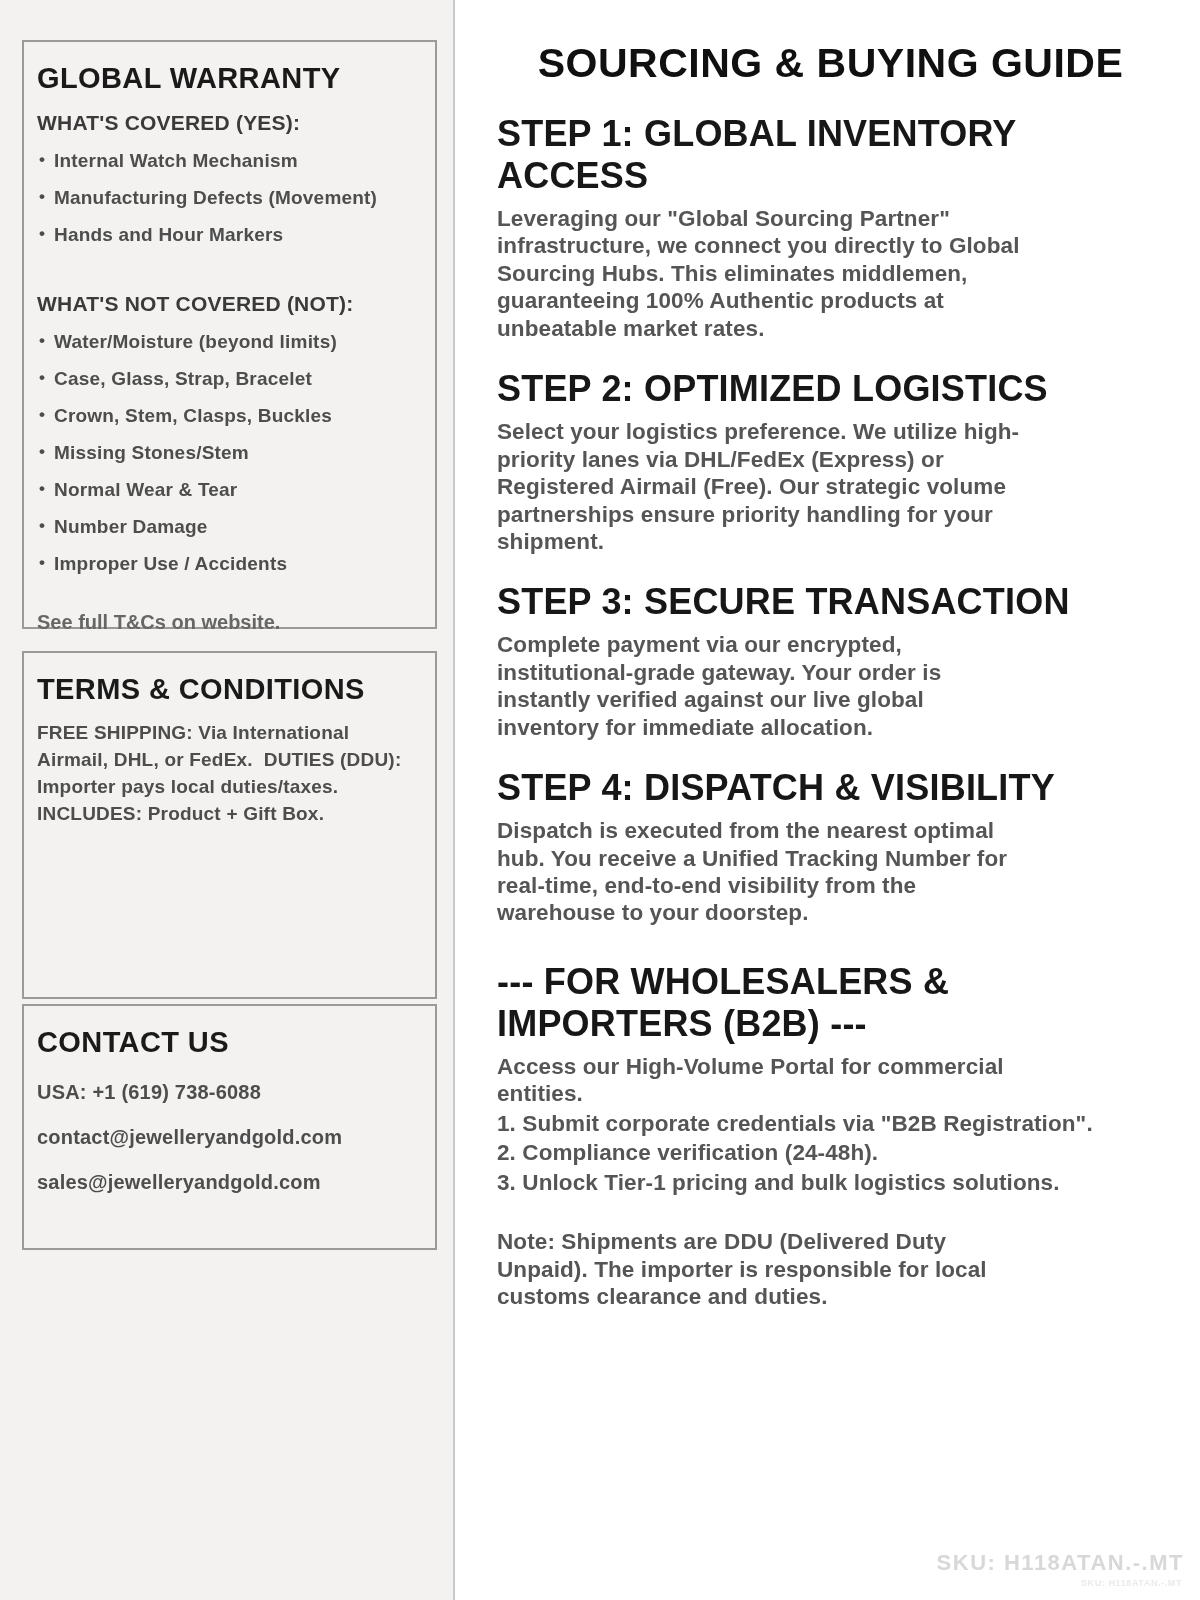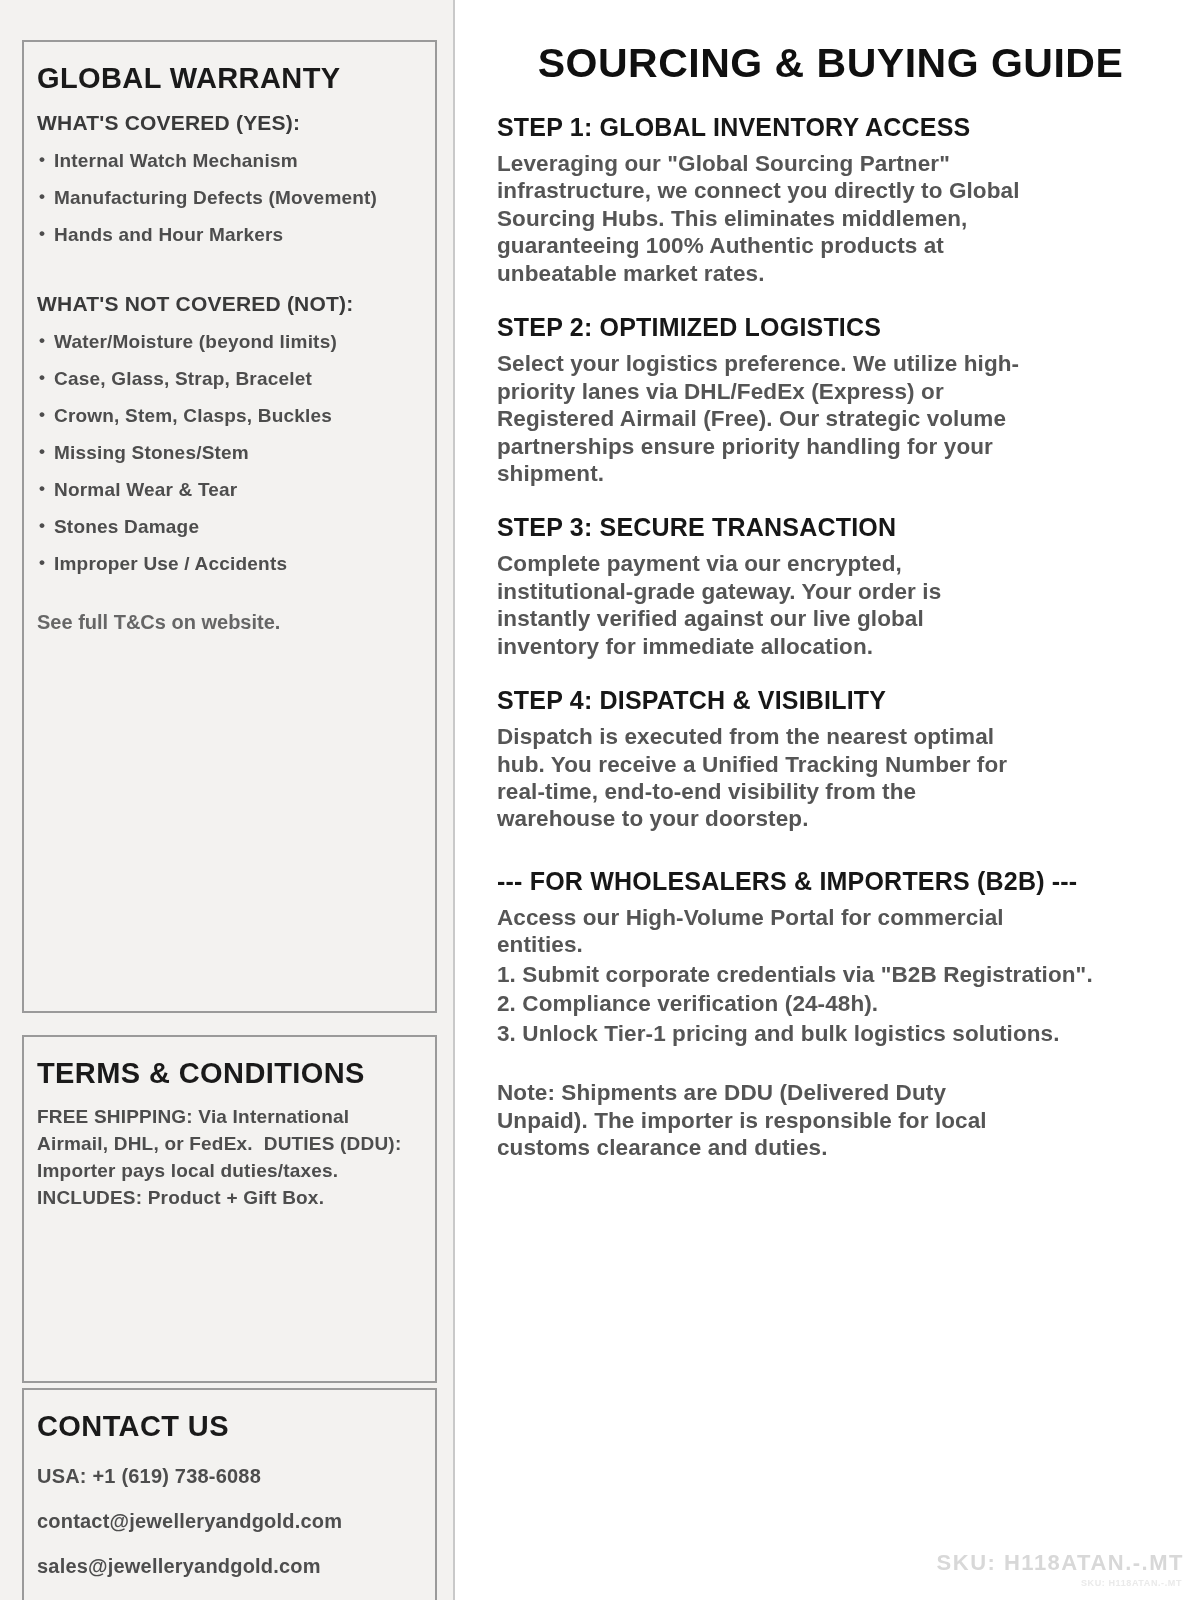--- a/index.html
+++ b/index.html
@@ -31,21 +31,21 @@
     border-right:2px solid var(--divider);
     box-sizing:border-box;
     padding:40px 16px 0 22px;
   }
   .panel{
     border:2px solid var(--panel-border);
     box-sizing:border-box;
     padding:20px 14px 16px 13px;
     background:var(--sidebar-bg);
   }
-  .panel-warranty{height:973px;margin-bottom:22px;}
+  .panel-warranty{height:589px;margin-bottom:22px;}
   .panel-terms{height:348px;margin-bottom:5px;}
   .panel-contact{height:246px;}
   .panel-title{
     margin:0 0 10px 0;
     font-size:29px;font-weight:800;color:var(--heading-dark);
     letter-spacing:0.4px;
   }
   .sub-heading{
     margin:16px 0 4px 0;
     font-size:21px;font-weight:800;color:var(--subhead-gray);
@@ -88,21 +88,21 @@
     background:var(--page-bg);
   }
   .main-title{
     margin:0 0 22px 0;
     text-align:center;
     font-size:41px;font-weight:800;color:#101010;
     letter-spacing:0.5px;
   }
   .step h2, .b2b-heading{
     margin:26px 0 8px 0;
-    font-size:25px;font-weight:800;color:#171717;
+    font-size:36px;font-weight:800;color:#171717;
     letter-spacing:0.2px;
   }
   .step p, .b2b p{
     margin:0;
     font-size:22.5px;font-weight:700;color:var(--main-body-gray);
     line-height:1.22;
     max-width:525px;
     letter-spacing:0.1px;
   }
   .b2b-heading{margin-top:34px;}
@@ -135,21 +135,21 @@
         <li>Manufacturing Defects (Movement)</li>
         <li>Hands and Hour Markers</li>
       </ul>
       <h2 class="sub-heading second">WHAT'S NOT COVERED (NOT):</h2>
       <ul class="bullet-list">
         <li>Water/Moisture (beyond limits)</li>
         <li>Case, Glass, Strap, Bracelet</li>
         <li>Crown, Stem, Clasps, Buckles</li>
         <li>Missing Stones/Stem</li>
         <li>Normal Wear &amp; Tear</li>
-        <li>Stones Damage</li>
+        <li>Number Damage</li>
         <li>Improper Use / Accidents</li>
       </ul>
       <p class="footnote">See full T&amp;Cs on website.</p>
     </section>
 
     <section class="panel panel-terms">
       <h1 class="panel-title">TERMS &amp; CONDITIONS</h1>
       <p class="terms-body">FREE SHIPPING: Via International Airmail, DHL, or FedEx.  DUTIES (DDU): Importer pays local duties/taxes.  INCLUDES: Product + Gift Box.</p>
     </section>
 

